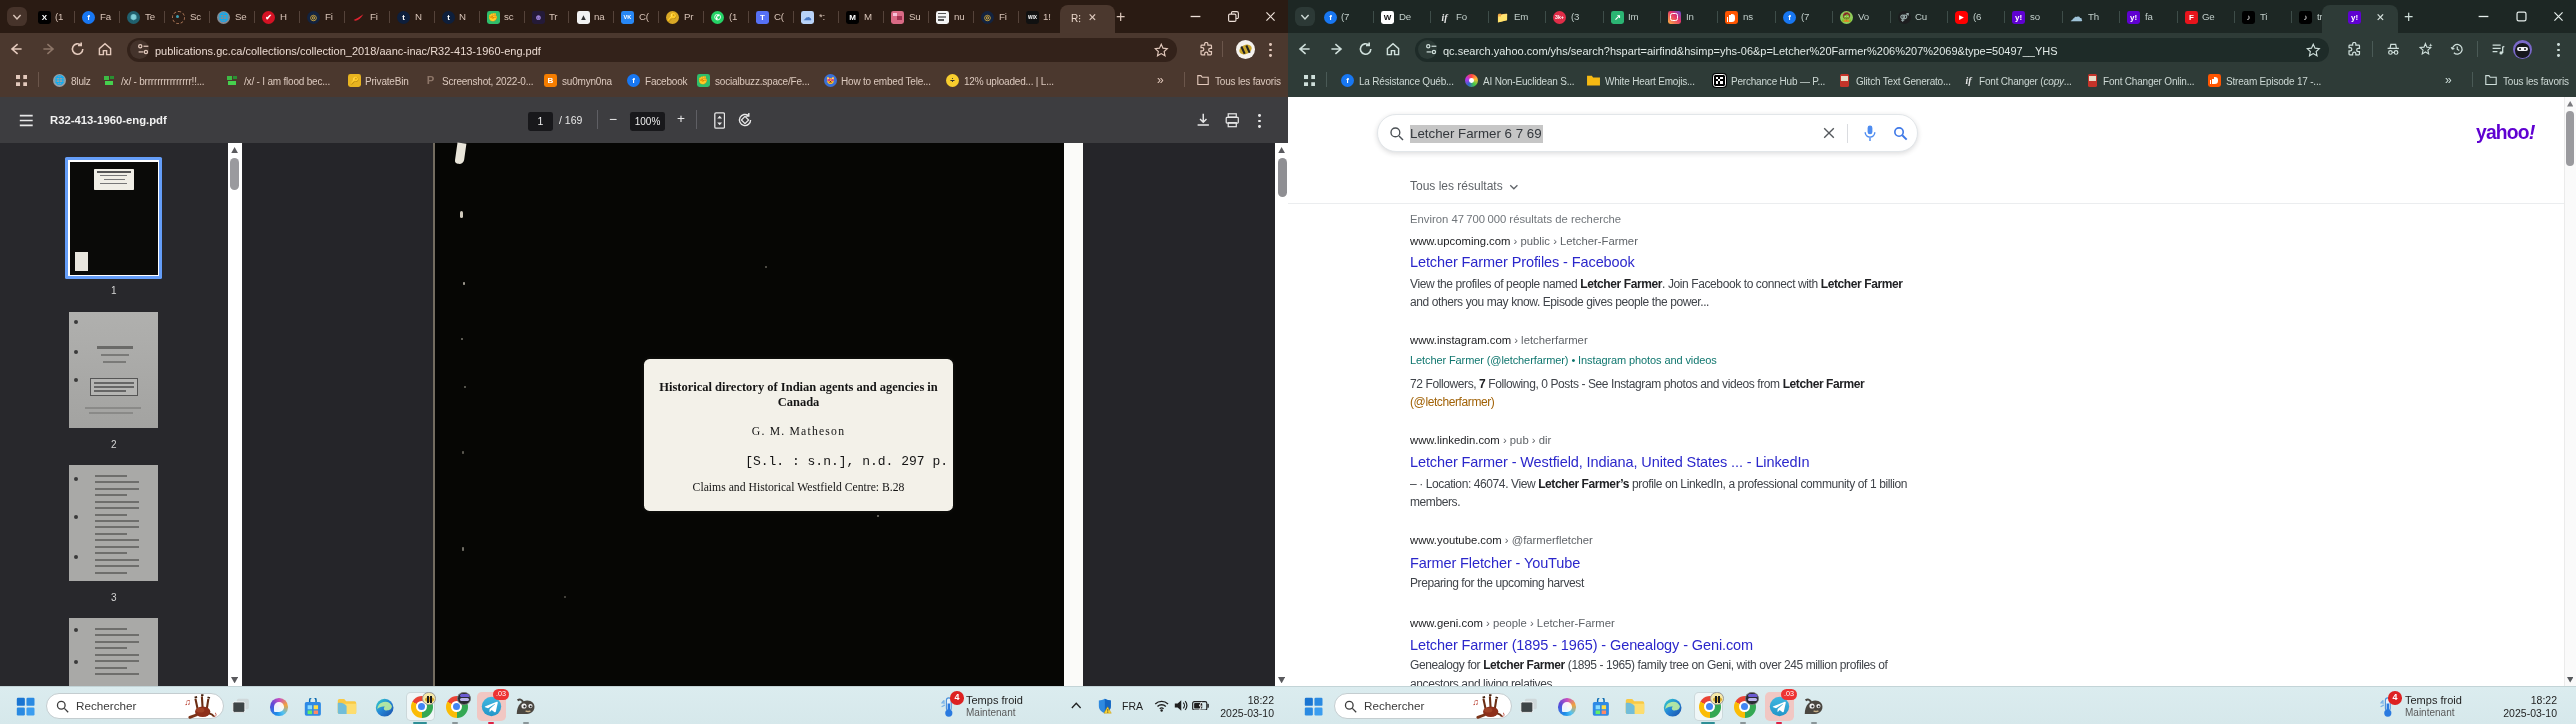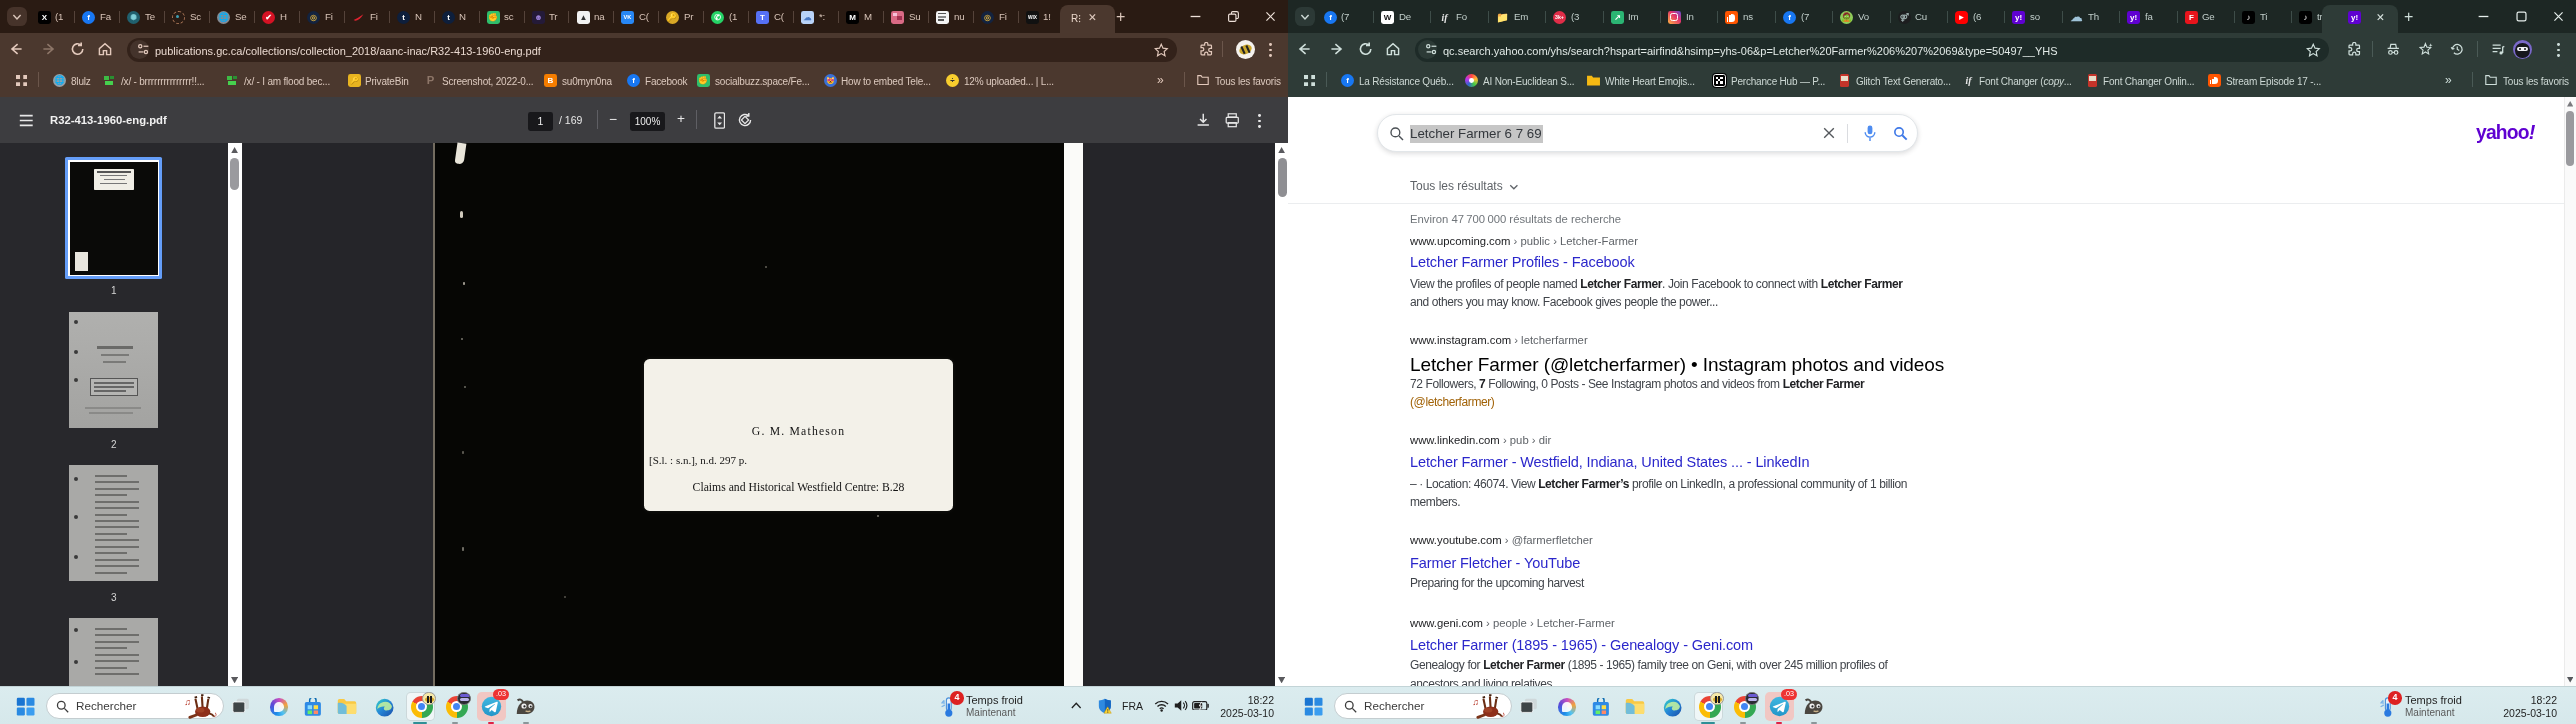--- a/index.html
+++ b/index.html
@@ -232,22 +232,23 @@
 <div class="abs" style="left:460px;top:211px;width:3.2px;height:7.2px;background:#cfc9bc;border-radius:1.6px"></div>
 <div class="abs" style="left:463px;top:282px;width:1.6px;height:3.2px;background:#d8d2c4;opacity:0.7;border-radius:0.8px"></div>
 <div class="abs" style="left:461px;top:338px;width:1.6px;height:2.4px;background:#d8d2c4;opacity:0.5;border-radius:0.8px"></div>
 <div class="abs" style="left:464px;top:386px;width:1.6px;height:2.4px;background:#d8d2c4;opacity:0.45;border-radius:0.8px"></div>
 <div class="abs" style="left:462px;top:451px;width:1.6px;height:3.2px;background:#d8d2c4;opacity:0.4;border-radius:0.8px"></div>
 <div class="abs" style="left:877px;top:515px;width:1.6px;height:1.6px;background:#d8d2c4;opacity:0.5;border-radius:0.8px"></div>
 <div class="abs" style="left:765px;top:266px;width:1.6px;height:1.6px;background:#d8d2c4;opacity:0.4;border-radius:0.8px"></div>
 <div class="abs" style="left:564px;top:596px;width:1.6px;height:1.6px;background:#d8d2c4;opacity:0.35;border-radius:0.8px"></div>
 <div class="abs" style="left:462px;top:547px;width:1.6px;height:4px;background:#d8d2c4;opacity:0.5;border-radius:0.8px"></div>
 <div class="abs" style="left:644px;top:359px;width:309px;height:152px;background:#f3f1e9;border-radius:5.6px;box-shadow:0 0 4.8px rgba(255,255,255,.08)"></div>
+<div class="abs" style="left:649px;top:380px;width:299px;height:31px;font-family:'Liberation Serif',serif;color:#141414;text-align:center;font-size:12.5px;font-weight:bold;line-height:15.3px">Historical directory of Indian agents and agencies in<br>Canada</div>
 <div class="abs" style="left:649px;top:425px;width:299px;height:14.5px;font-family:'Liberation Serif',serif;color:#141414;text-align:center;font-size:11.7px;letter-spacing:1.2px">G. M. Matheson</div>
-<div class="abs" style="left:649px;top:454px;width:299px;height:14.5px;font-family:Liberation Serif, serif;color:#141414;text-align:left;font-size:11px">[S.l. : s.n.], n.d. 297 p.</div>
+<div class="abs" style="left:649px;top:454px;width:299px;height:14.5px;font-family:Liberation Mono, monospace;color:#141414;text-align:right;font-size:13px">[S.l. : s.n.], n.d. 297 p.</div>
 <div class="abs" style="left:649px;top:481px;width:299px;height:14.5px;font-family:'Liberation Serif',serif;color:#141414;text-align:center;font-size:11.7px">Claims and Historical Westfield Centre: B.28</div>
 <div class="abs" style="left:65px;top:157px;width:97px;height:122px;background:#649df8;border-radius:1.6px"></div>
 <div class="abs" style="left:68px;top:160px;width:91px;height:116px;background:#fff"></div>
 <div class="abs" style="left:70px;top:162px;width:88px;height:113px;background:#0a0a08"></div>
 <div class="abs" style="left:94px;top:169px;width:40px;height:21px;background:#f0eee6;border-radius:0.8px">
       <span style="position:absolute;left:3.2px;top:2.4px;width:34px;height:1.6px;background:#555"></span>
       <span style="position:absolute;left:6.4px;top:5.6px;width:27px;height:1.6px;background:#777"></span>
       <span style="position:absolute;left:9.7px;top:9.7px;width:21px;height:1.6px;background:#777"></span>
       <span style="position:absolute;left:6.4px;top:13.7px;width:27px;height:1.6px;background:#777"></span>
     </div>
@@ -526,23 +527,23 @@
 <div class="abs" style="left:1188px;top:121px;white-space:nowrap;"><span style="font-weight:700;color:#5f01d1;font-size:19.3px;letter-spacing:-0.8px">yahoo<i style="font-size:20px">!</i></span></div>
 <div class="abs" style="left:122px;top:179px;white-space:nowrap;font-size:12px;color:#5f6368">Tous les résultats</div>
 <svg class="abs" style="left:221px;top:184px" width="9.7" height="6.4" viewBox="0 0 12 8">
       <path d="M1.5 1.5 L6 6 L10.5 1.5" stroke="#5f6368" stroke-width="1.6" fill="none"></path>
     </svg>
 <div class="abs" style="left:0px;top:203px;width:1288px;height:0.8px;background:#ebedef"></div>
 <div class="abs" style="left:122px;top:213px;white-space:nowrap;font-size:11.3px;color:#70757a">Environ 47 700 000 résultats de recherche</div>
 <div class="abs" style="left:122px;top:235px;white-space:nowrap;font-size:11.3px"><span style="color:#202124">www.upcoming.com</span><span style="color:#5f6368"> › public › Letcher-Farmer</span></div>
 <div class="abs" style="left:122px;top:254px;white-space:nowrap;font-size:14.5px;color:#2b27cb;letter-spacing:-0.1px">Letcher Farmer Profiles - Facebook</div>
 <div class="abs" style="left:122px;top:277px;white-space:nowrap;font-size:12px;color:#40444a;letter-spacing:-0.4px">View the profiles of people named <b style="color:#202124">Letcher Farmer</b>. Join Facebook to connect with <b style="color:#202124">Letcher Farmer</b></div>
-<div class="abs" style="left:122px;top:295px;white-space:nowrap;font-size:12px;color:#40444a;letter-spacing:-0.4px">and others you may know. Facebook gives people the power...</div>
+<div class="abs" style="left:122px;top:295px;white-space:nowrap;font-size:12px;color:#40444a;letter-spacing:-0.4px">and others you may know. Episode gives people the power...</div>
 <div class="abs" style="left:122px;top:334px;white-space:nowrap;font-size:11.3px"><span style="color:#202124">www.instagram.com</span><span style="color:#5f6368"> › letcherfarmer</span></div>
-<div class="abs" style="left:122px;top:354px;white-space:nowrap;font-size:19px;color:#000000;letter-spacing:-0.1px">Letcher Farmer (@letcherfarmer) • Instagram photos and videos</div>
+<div class="abs" style="left:122px;top:354px;white-space:nowrap;font-size:11px;color:#0f766e;letter-spacing:-0.1px">Letcher Farmer (@letcherfarmer) • Instagram photos and videos</div>
 <div class="abs" style="left:122px;top:377px;white-space:nowrap;font-size:12px;color:#40444a;letter-spacing:-0.4px">72 Followers, <b style="color:#202124">7</b> Following, 0 Posts - See Instagram photos and videos from <b style="color:#202124">Letcher Farmer</b></div>
 <div class="abs" style="left:122px;top:395px;white-space:nowrap;font-size:12px;color:#a16207;letter-spacing:-0.4px">(@letcherfarmer)</div>
 <div class="abs" style="left:122px;top:434px;white-space:nowrap;font-size:11.3px"><span style="color:#202124">www.linkedin.com</span><span style="color:#5f6368"> › pub › dir</span></div>
 <div class="abs" style="left:122px;top:454px;white-space:nowrap;font-size:14.5px;color:#2b27cb;letter-spacing:-0.1px">Letcher Farmer - Westfield, Indiana, United States ... - LinkedIn</div>
 <div class="abs" style="left:122px;top:477px;white-space:nowrap;font-size:12px;color:#40444a;letter-spacing:-0.4px">– · Location: 46074. View <b style="color:#202124">Letcher Farmer’s</b> profile on LinkedIn, a professional community of 1 billion</div>
 <div class="abs" style="left:122px;top:495px;white-space:nowrap;font-size:12px;color:#40444a;letter-spacing:-0.4px">members.</div>
 <div class="abs" style="left:122px;top:534px;white-space:nowrap;font-size:11.3px"><span style="color:#202124">www.youtube.com</span><span style="color:#5f6368"> › @farmerfletcher</span></div>
 <div class="abs" style="left:122px;top:555px;white-space:nowrap;font-size:14.5px;color:#2b27cb;letter-spacing:-0.1px">Farmer Fletcher - YouTube</div>
 <div class="abs" style="left:122px;top:576px;white-space:nowrap;font-size:12px;color:#40444a;letter-spacing:-0.4px">Preparing for the upcoming harvest</div>
 <div class="abs" style="left:122px;top:617px;white-space:nowrap;font-size:11.3px"><span style="color:#202124">www.geni.com</span><span style="color:#5f6368"> › people › Letcher-Farmer</span></div>

